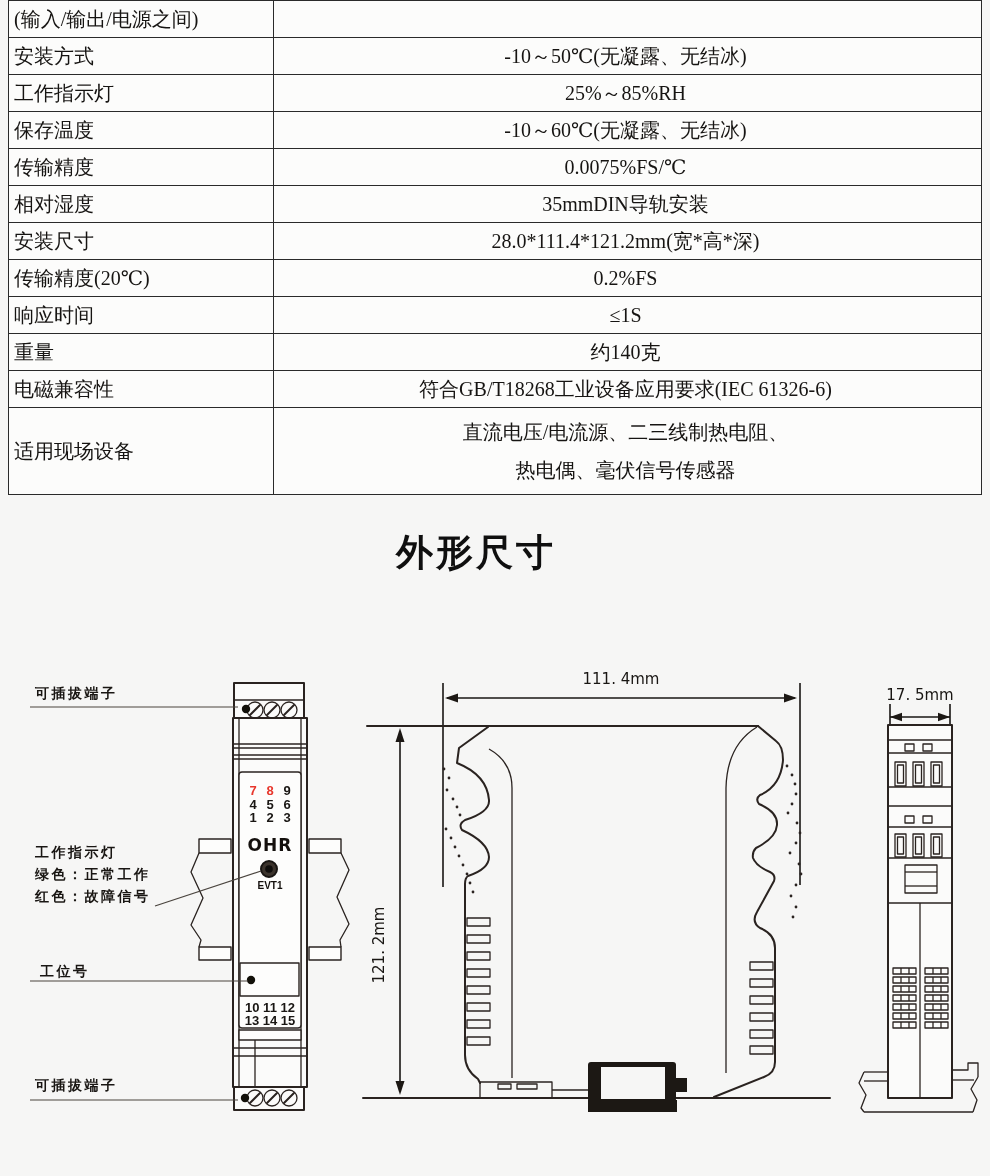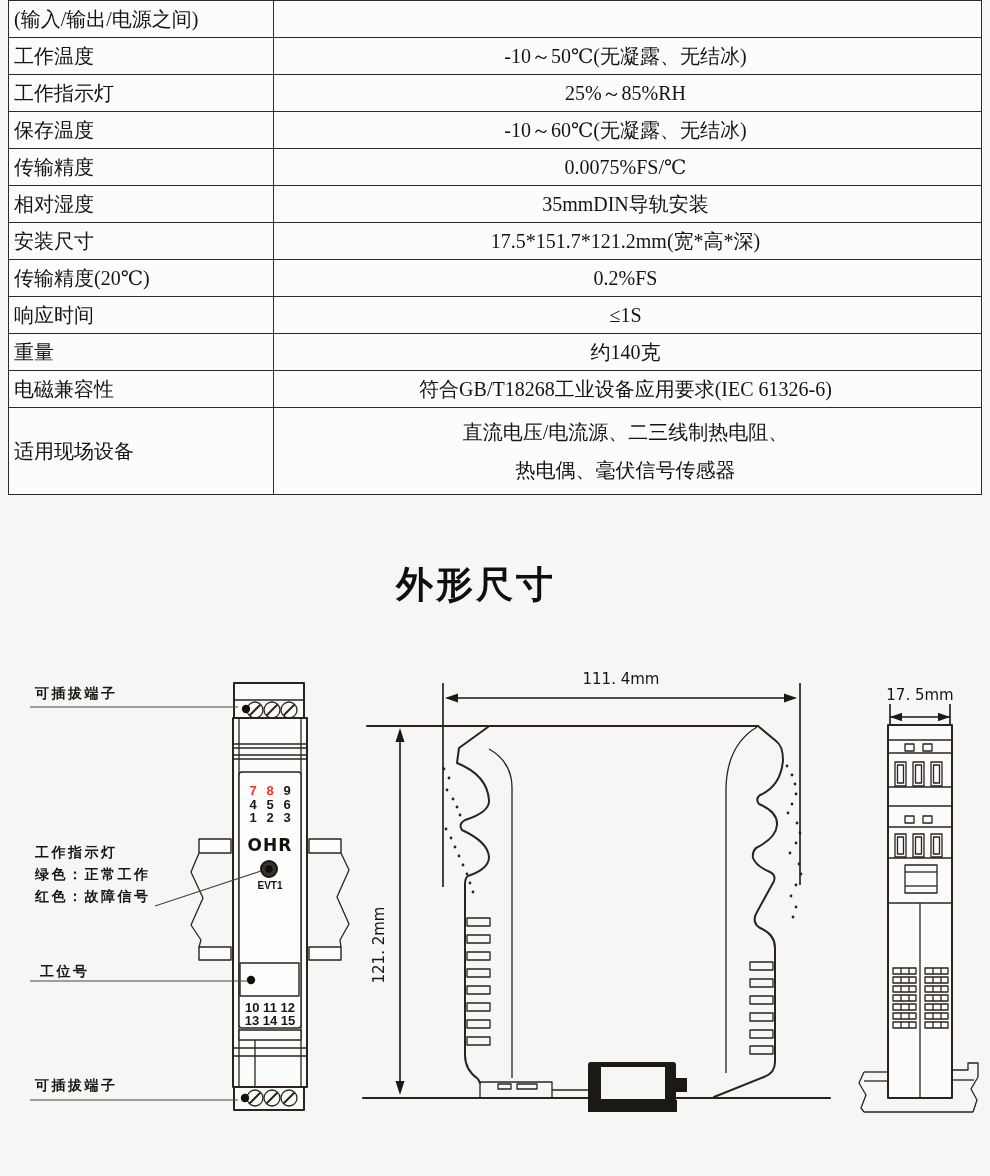--- a/index.html
+++ b/index.html
@@ -11,21 +11,21 @@
     font-family:"Liberation Serif","DejaVu Serif",serif;font-size:20px;color:#161412;
     background:#fcfcfb;table-layout:fixed;}
   .spec-table td{border:1.6px solid #2a2a2a;height:36px;padding:0 12px 0 5px;vertical-align:middle;
     overflow:hidden;white-space:nowrap;margin-left:7px;}
   .spec-table td.val{padding-left:8px;text-align:center;}
   .spec-table col.c1{width:265px;}
   .spec-table tr.tall td{height:86px;}
   .spec-table tr.tall td.val{white-space:normal;line-height:38px;}
 
   
-  .section-title{position:absolute;left:0;top:560px;width:952px;text-align:center;
+  .section-title{position:absolute;left:0;top:528px;width:952px;text-align:center;
     font-family:"Liberation Sans","DejaVu Sans",sans-serif;font-weight:bold;font-size:37px;
     letter-spacing:3px;color:#0f0f0f;}
 
   
   .drawing{position:absolute;left:0;top:630px;}
   .ln{stroke:#2a2320;stroke-width:2;fill:none;stroke-linejoin:round;stroke-linecap:round;}
   .lt{stroke:#2a2320;stroke-width:1.3;fill:none;stroke-linejoin:round;}
   .lw{stroke:#2a2320;stroke-width:2;fill:#fbfbfa;stroke-linejoin:round;}
   .lwt{stroke:#2a2320;stroke-width:1.4;fill:#fdfdfc;stroke-linejoin:round;}
   .dimln{stroke:#191613;stroke-width:1.6;fill:none;}
@@ -48,42 +48,42 @@
     <colgroup>
         <col class="c1">
         <col>
       </colgroup>
     <tbody>
         <tr>
       <td>(输入/输出/电源之间)</td>
       <td class="val"></td>
     </tr>
     <tr>
-      <td>工作温度</td>
+      <td>安装方式</td>
       <td class="val">-10～50℃(无凝露、无结冰)</td>
     </tr>
     <tr>
       <td>工作指示灯</td>
       <td class="val">25%～85%RH</td>
     </tr>
     <tr>
       <td>保存温度</td>
       <td class="val">-10～60℃(无凝露、无结冰)</td>
     </tr>
     <tr>
       <td>传输精度</td>
       <td class="val">0.0075%FS/℃</td>
     </tr>
     <tr>
       <td>相对湿度</td>
       <td class="val">35mmDIN导轨安装</td>
     </tr>
     <tr>
       <td>安装尺寸</td>
-      <td class="val">17.5*151.7*121.2mm(宽*高*深)</td>
+      <td class="val">28.0*111.4*121.2mm(宽*高*深)</td>
     </tr>
     <tr>
       <td>传输精度(20℃)</td>
       <td class="val">0.2%FS</td>
     </tr>
     <tr>
       <td>响应时间</td>
       <td class="val">≤1S</td>
     </tr>
     <tr>

